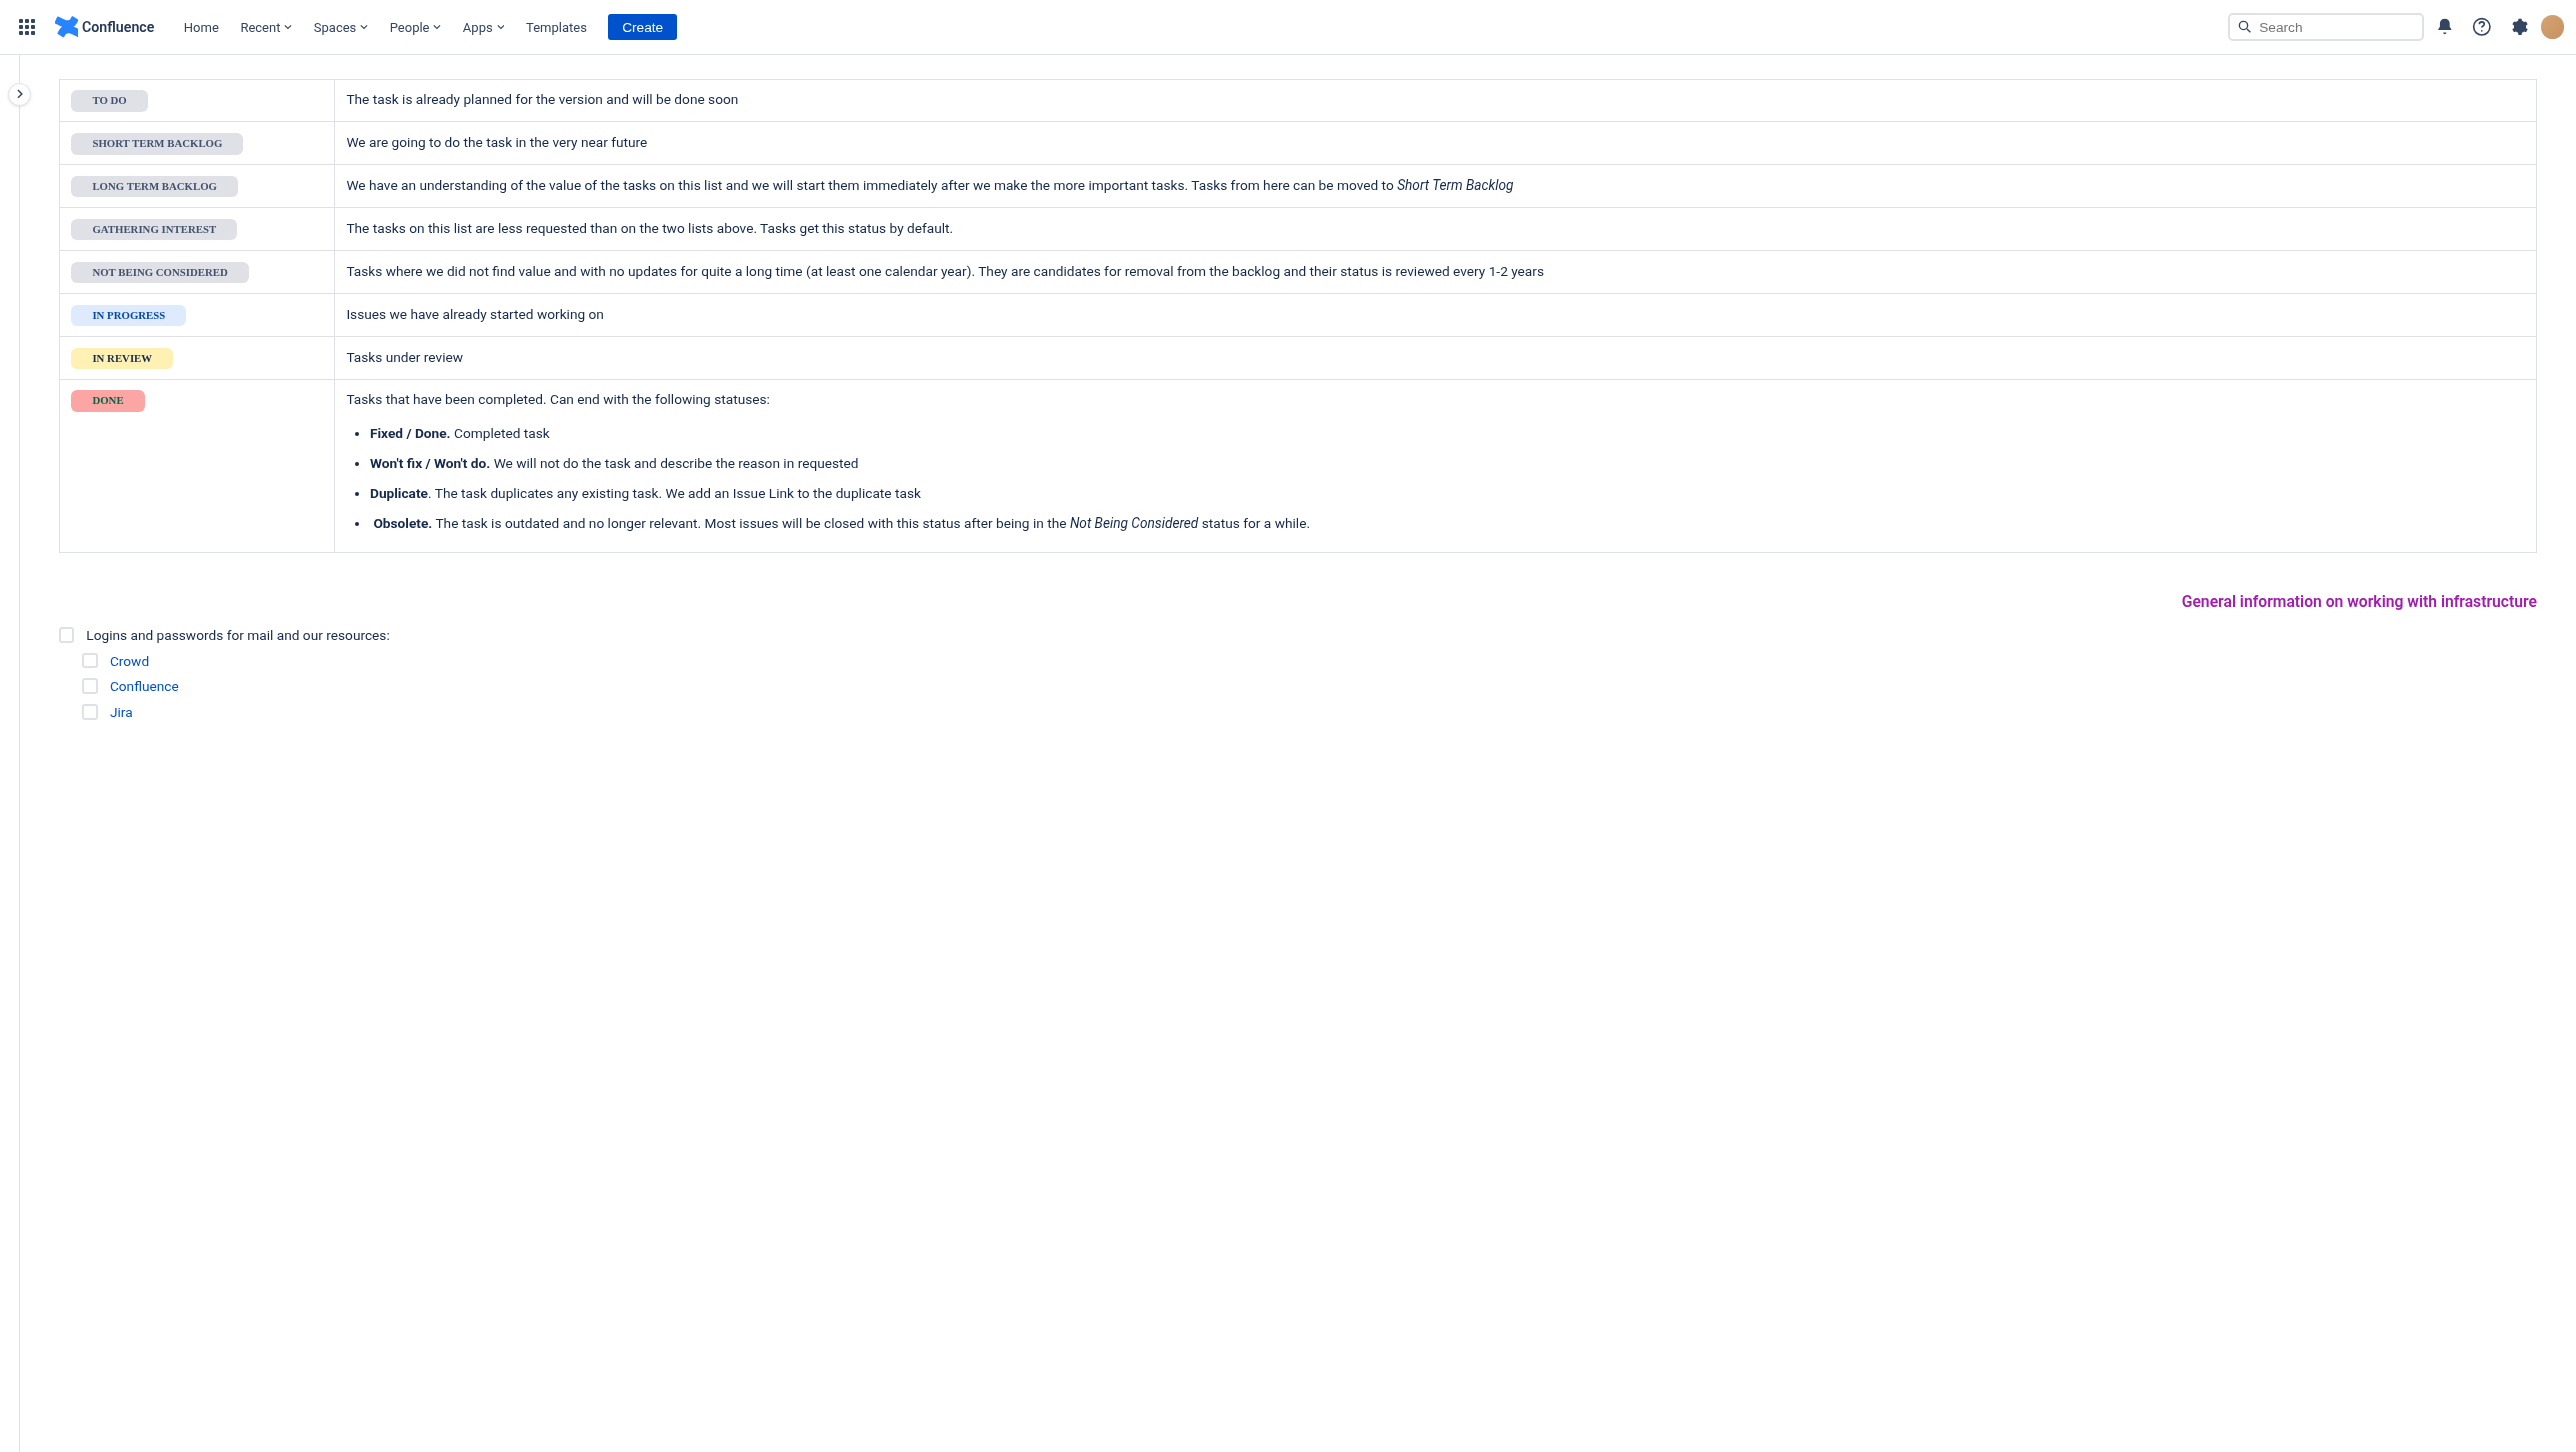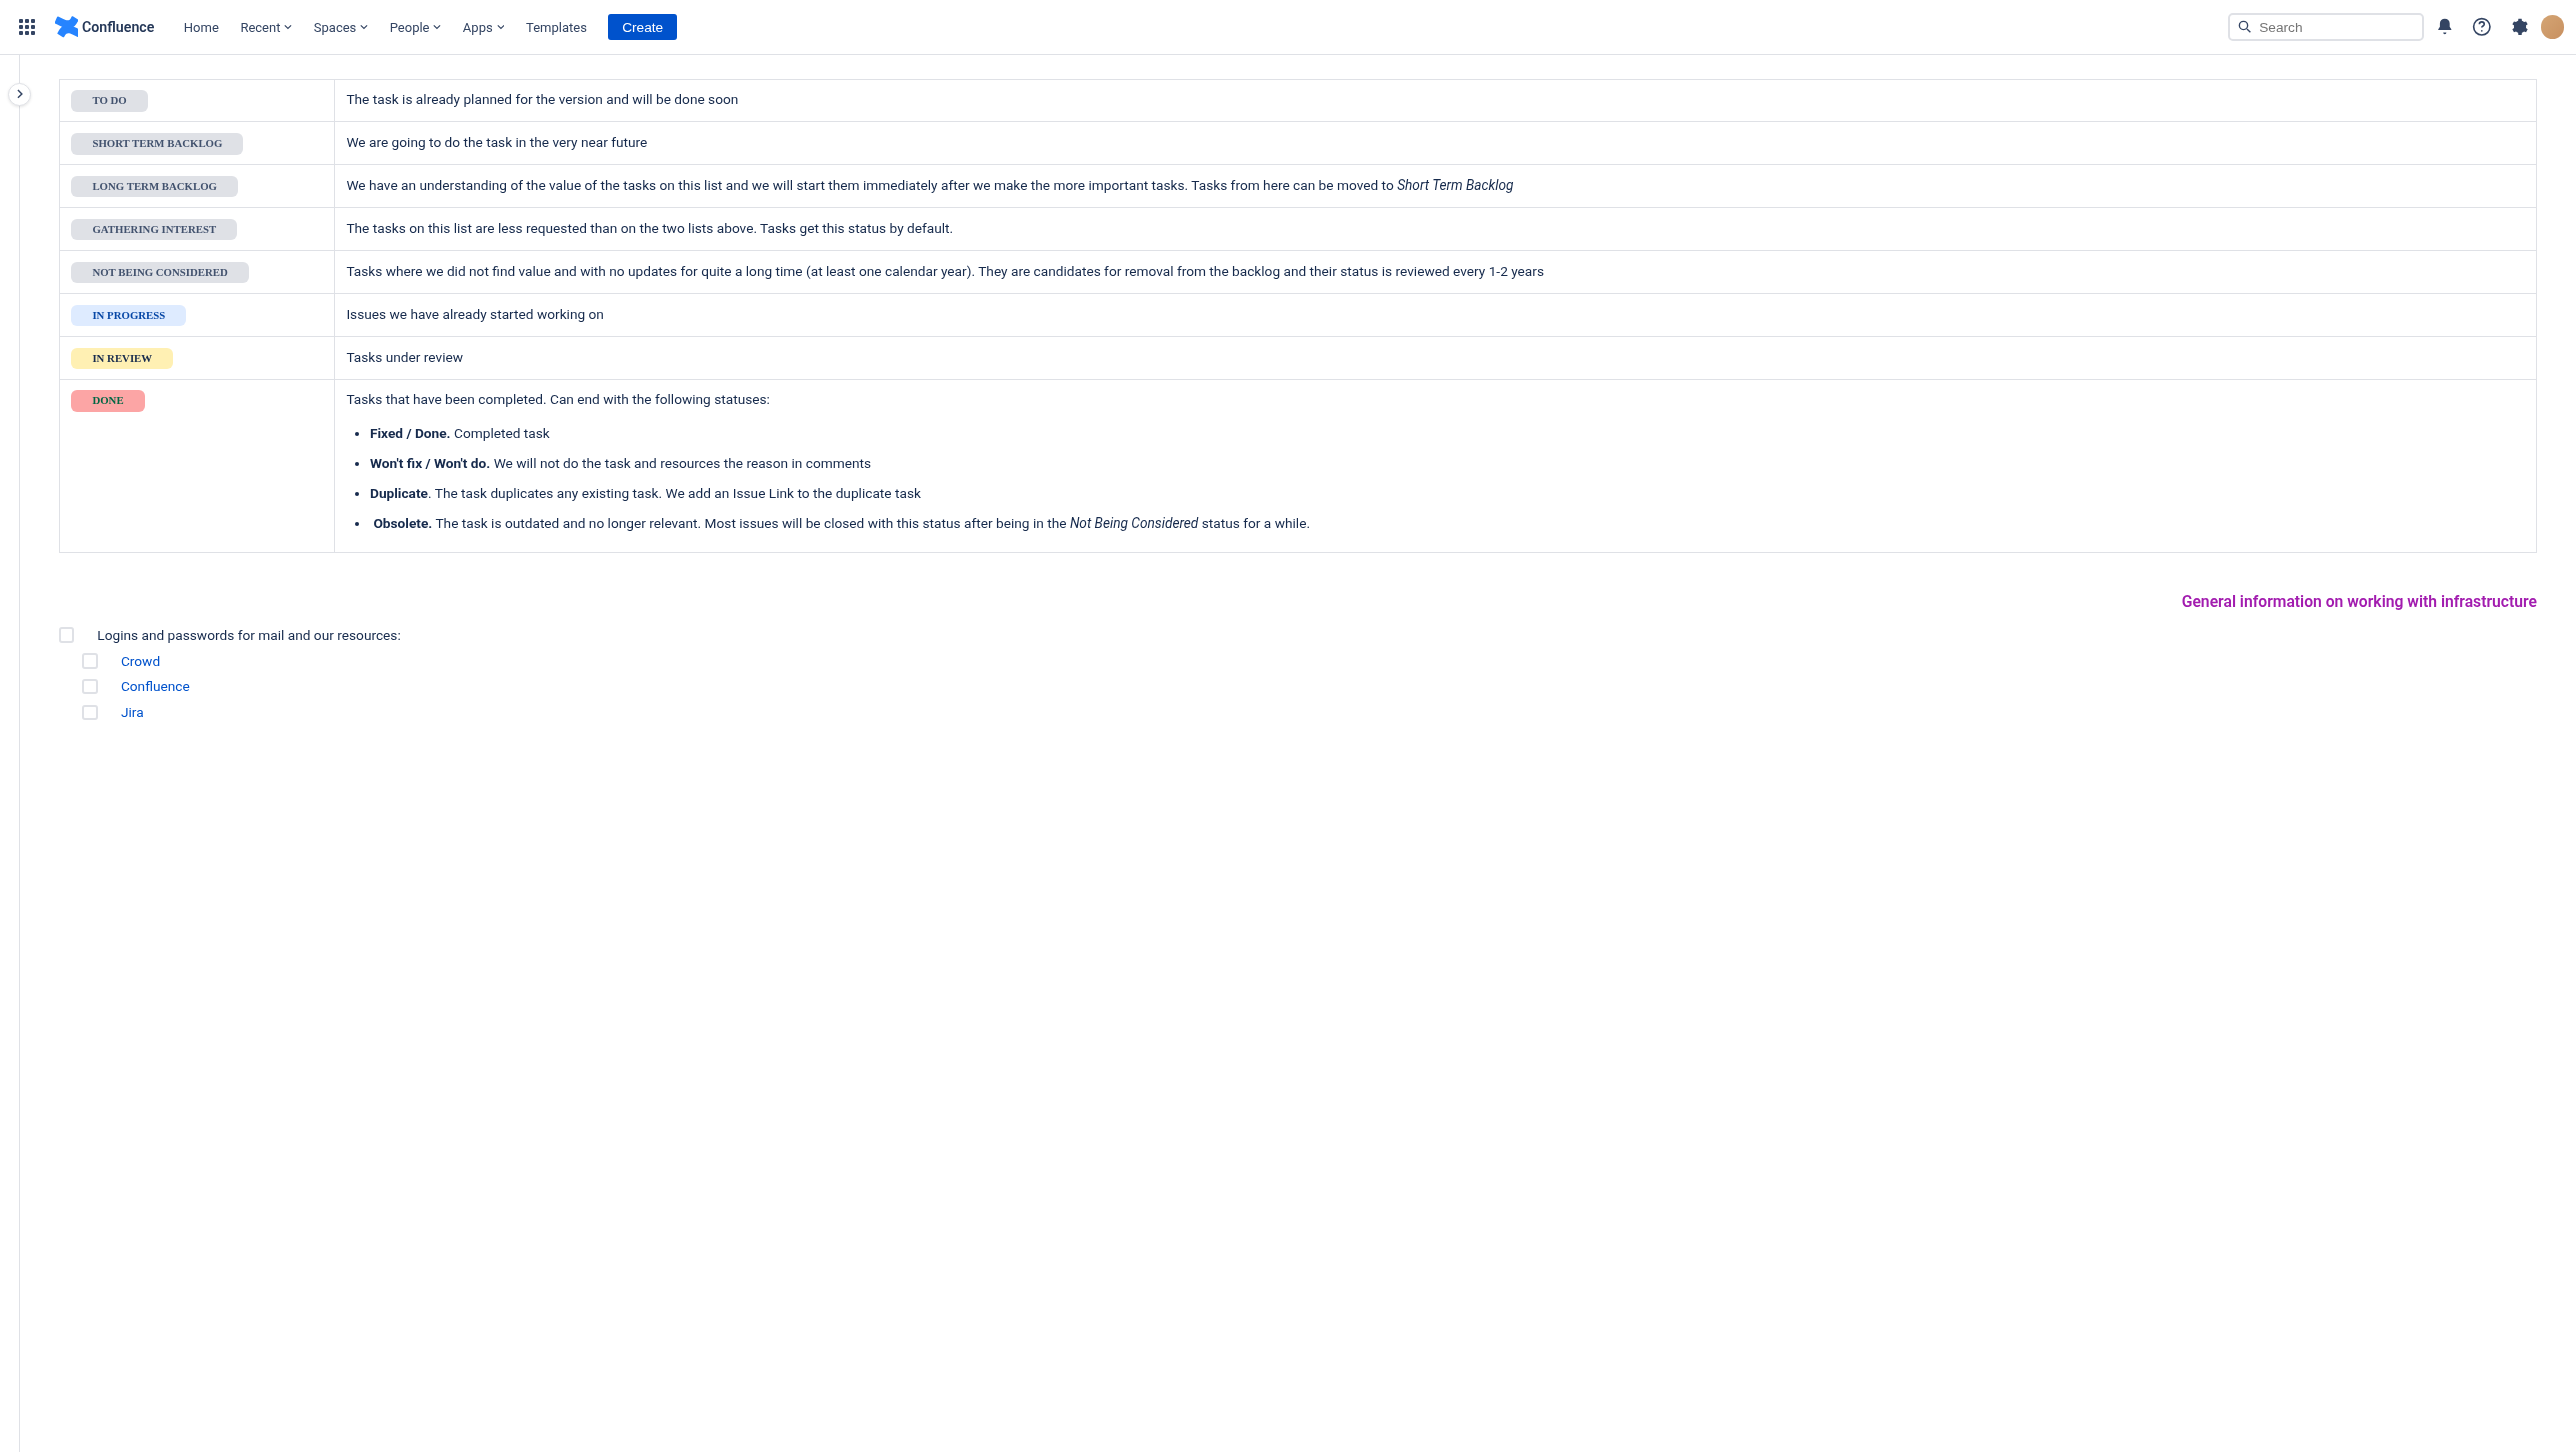--- a/index.html
+++ b/index.html
@@ -227,22 +227,22 @@
       font-weight: 600;
       color: #a21caf;
       margin-bottom: 15.7px;
       text-align: right;
     }
     .task-list {
       list-style: none;
     }
     .task-list li {
       display: flex;
-      align-items: flex-end;
-      gap: 23px;
+      align-items: flex-start;
+      gap: 12px;
       margin-bottom: 9.8px;
       font-size: 13.7px;
     }
     .task-list.nested {
       margin-left: 23.6px;
       margin-top: 9.8px;
     }
     .task-checkbox {
       width: 15.7px;
       height: 15.7px;
@@ -381,21 +381,21 @@
     <tr>
       <td><span class="lozenge lozenge-review">IN REVIEW</span></td>
       <td>Tasks under review</td>
     </tr>
     <tr>
       <td><span class="lozenge lozenge-done">DONE</span></td>
       <td>
         <span>Tasks that have been completed. Can end with the following statuses:</span>
         <ul class="status-bullets">
           <li><strong>Fixed / Done.</strong><span>  Completed task</span></li>
-          <li><strong>Won't fix / Won't do.</strong><span> We will not do the task and resources the reason in comments</span></li>
+          <li><strong>Won't fix / Won't do.</strong><span> We will not do the task and describe the reason in requested</span></li>
           <li><strong>Duplicate</strong><span>. The task duplicates any existing task. We add an Issue Link to the duplicate task</span></li>
           <li>&nbsp;<strong>Obsolete.</strong><span> The task is outdated and no longer relevant. Most issues will be closed with this status after being in the </span><span class="desc-italic">Not Being Considered</span><span> status for a while.</span></li>
         </ul>
       </td>
     </tr>
   </tbody>
     </table>
 
   <h3 class="section-heading">General information on working with infrastructure</h3>
 

